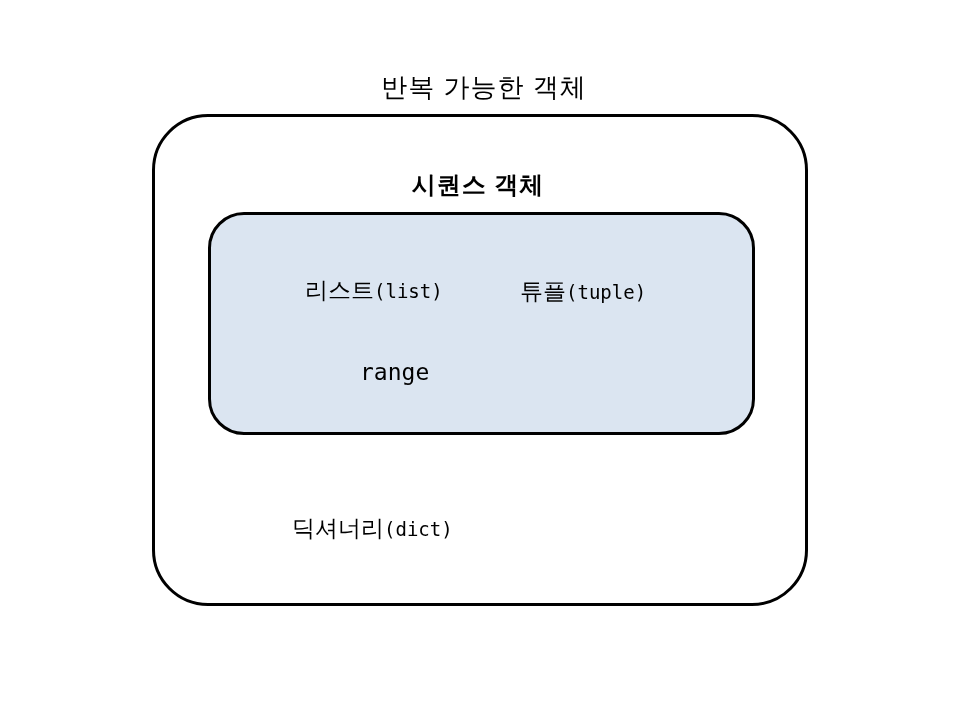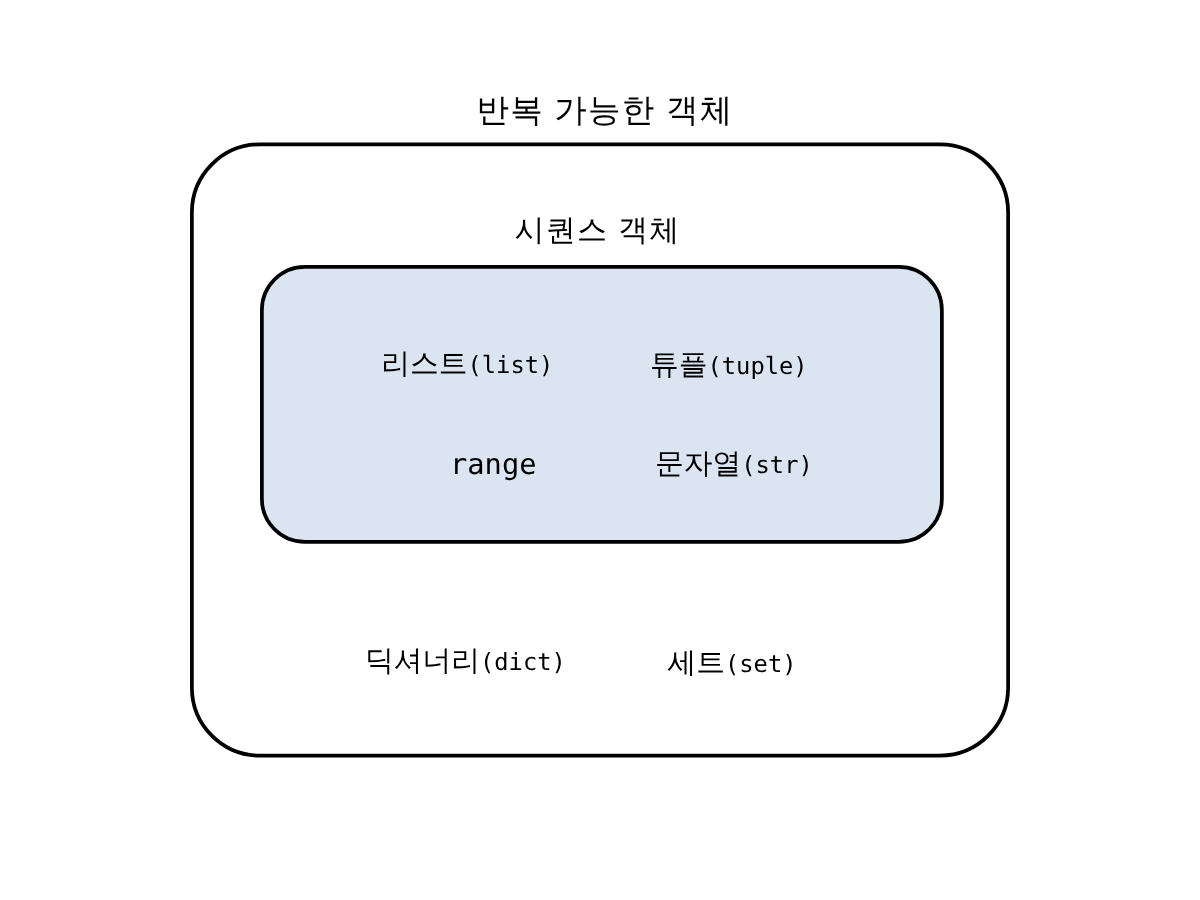--- a/index.html
+++ b/index.html
@@ -72,41 +72,35 @@
 </style>
 </head>
 <body>
 
 <div class="canvas">
 
   <div class="label centered title-text" style="left: 484px; top: 88px;">반복 가능한 객체</div>
 
   <div class="outer-box"></div>
 
-  <div class="label centered section-text" style="left: 478px; top: 185px;">시퀀스 객체</div>
+  <div class="label centered section-text" style="left: 478px; top: 185px; font-weight: bold;">시퀀스 객체</div>
 
   <div class="inner-box"></div>
 
   <div class="label item" style="left: 520px; top: 292px;">
     <span class="ko">튜플</span><span class="en">(tuple)</span>
   </div>
 
   <div class="label item" style="left: 305px; top: 291px;">
     <span class="ko">리스트</span><span class="en">(list)</span>
   </div>
 
   <div class="label item" style="left: 328px; top: 373px; margin-left: 32px;">
     <span class="en solo">range</span>
   </div>
 
-  <div class="label item" style="left: 524px; top: 371px;">
-    <span class="ko">문자열</span><span class="en">(str)</span>
-  </div>
 
   <div class="label item" style="left: 292px; top: 529px;">
     <span class="ko">딕셔너리</span><span class="en">(dict)</span>
   </div>
 
-  <div class="label item" style="left: 534px; top: 530px;">
-    <span class="ko">세트</span><span class="en">(set)</span>
-  </div>
 
 </div>
 
 </body></html>

